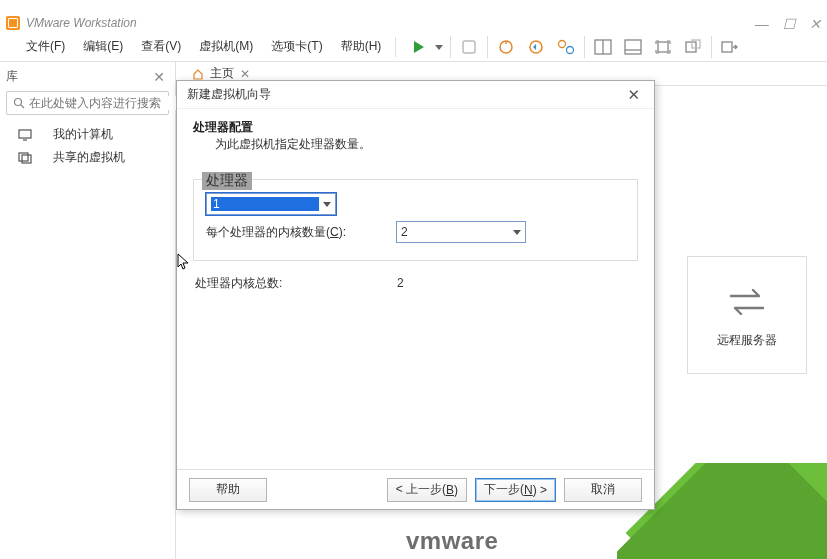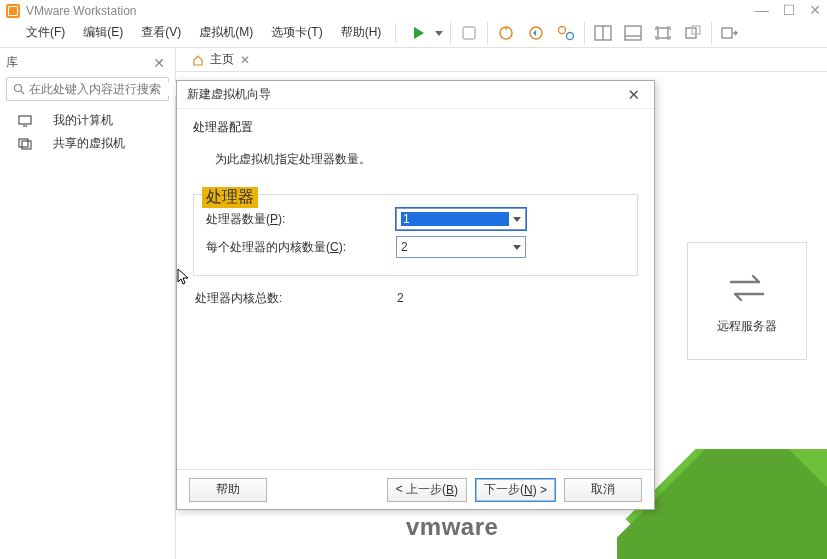--- a/index.html
+++ b/index.html
@@ -1,19 +1,19 @@
 <!DOCTYPE html>
 <html><head>
 <meta charset="utf-8">
 <style>
   * { box-sizing: border-box; margin: 0; padding: 0; font-family: "Microsoft YaHei", "Segoe UI", Tahoma, sans-serif; }
   body { width: 827px; height: 559px; overflow: hidden; background: #fff; position: relative; font-size: 12px; color: #333; }
 
   
-  .titlebar { display: flex; align-items: flex-end; height: 18px; padding: 0 6px; background: #fff; color: #888; }
+  .titlebar { display: flex; align-items: flex-start; height: 18px; padding: 16px 6px; background: #fff; color: #888; font-style: italic; }
   .titlebar .app-icon { width: 14px; height: 14px; background: #f7931e; border-radius: 2px; margin-right: 6px; display:flex; align-items:center; justify-content:center;}
   .titlebar .app-icon::after { content:""; width:8px;height:8px;border:1.5px solid #fff; border-radius:1px;}
   .window-controls { margin-left: auto; display: flex; gap: 14px; color: #999; font-size:14px;}
 
   
   .menubar { display: flex; align-items: center; height: 30px; border-bottom: 1px solid #e0e0e0; padding: 0 18px; gap: 2px; }
   .menubar .menu-item { padding: 4px 8px; cursor: default; color:#333; font-size:12px;}
   .menubar .sep { width: 1px; height: 20px; background: #e0e0e0; margin: 0 4px; }
   .menubar .tool-icon { width: 28px; height: 24px; display:flex; align-items:center; justify-content:center; color:#6a6a6a; }
   .menubar .sep2 { width:1px; height:22px; background:#ddd; margin:0 2px;}
@@ -51,25 +51,25 @@
   .vmware-logo { position:absolute; left:230px; bottom:18px; font-size:24px; font-weight:700; color:#6e6e6e; letter-spacing:0.5px;}
   .green-deco { position:absolute; right:0; bottom:0; width:210px; height:110px; overflow:hidden; }
   .green-deco::before { content:""; position:absolute; right:-40px; bottom:-60px; width:200px; height:200px; background:#6bbf3a; transform:rotate(45deg);}
   .green-deco::after { content:""; position:absolute; right:-20px; bottom:-90px; width:200px; height:200px; background:#5aa52f; transform:rotate(45deg);}
 
   
   .dialog { position:absolute; left:176px; top:80px; width:479px; height:430px; background:#fff; border:1px solid #aaa; box-shadow: 2px 2px 8px rgba(0,0,0,0.2); display:flex; flex-direction:column;}
   .dialog-titlebar { height:28px; display:flex; align-items:center; padding:0 10px; border-bottom:1px solid #eee; font-size:12px; color:#333;}
   .dialog-close { margin-left:auto; font-size:15px; color:#555; padding:0 4px;}
   .dialog-header { padding:10px 16px 12px 16px; }
-  .dialog-header .heading { font-weight:400; font-size:12px; color:#222; margin-bottom:15px;}
+  .dialog-header .heading { font-weight:700; font-size:12px; color:#222; margin-bottom:0;}
   .dialog-header .subheading { font-size:12px; color:#333; padding-left:22px;}
   .dialog-body { flex:1; padding: 8px 16px; position:relative;}
   .groupbox { border:1px solid #ddd; padding:10px 12px 14px 12px; position:relative; margin-top:6px;}
-  .groupbox-title { position:absolute; top:-8px; left:8px; background:#eab308; padding:0 4px; font-size:16px; color:#333;}
+  .groupbox-title { position:absolute; top:-8px; left:8px; background:#a3a3a3; padding:0 4px; font-size:14px; color:#333;}
   .form-row { display:flex; align-items:center; height:28px; }
   .form-row .lbl { width:190px; font-size:12px; color:#333;}
   .form-row .lbl .ul { text-decoration: underline; }
   .combo { width:130px; height:22px; border:1px solid #7a9acb; display:flex; align-items:center; padding:0 4px; background:#fff; font-size:12px; color:#333; position:relative;}
   .combo.focus { outline:1px solid #2b6cd4; }
   .combo .combo-val { flex:1; }
   .combo .combo-val.sel { background:#1e6fe0; color:#fff; padding:0 2px;}
   .combo .caret { color:#555; font-size:10px; padding-left:4px;}
   .plain-val { font-size:12px; color:#333; }
 
@@ -258,23 +258,20 @@
   </div>
   <div class="dialog-header">
     <div class="heading">处理器配置</div>
     <div class="subheading">为此虚拟机指定处理器数量。</div>
   </div>
   <div class="dialog-body">
     <div class="groupbox">
       <div class="groupbox-title">处理器</div>
 
       <div class="form-row">
-        <div class="lbl">
-          <span>处理器数量(</span><span class="ul">P</span><span>):</span>
-        </div>
         <div class="combo focus">
           <span class="combo-val sel">1</span>
           <span class="caret">
             <svg width="8" height="8" viewBox="0 0 8 8">
                 <polygon points="0,2 8,2 4,7" fill="#555"></polygon>
               </svg>
           </span>
         </div>
       </div>
 

